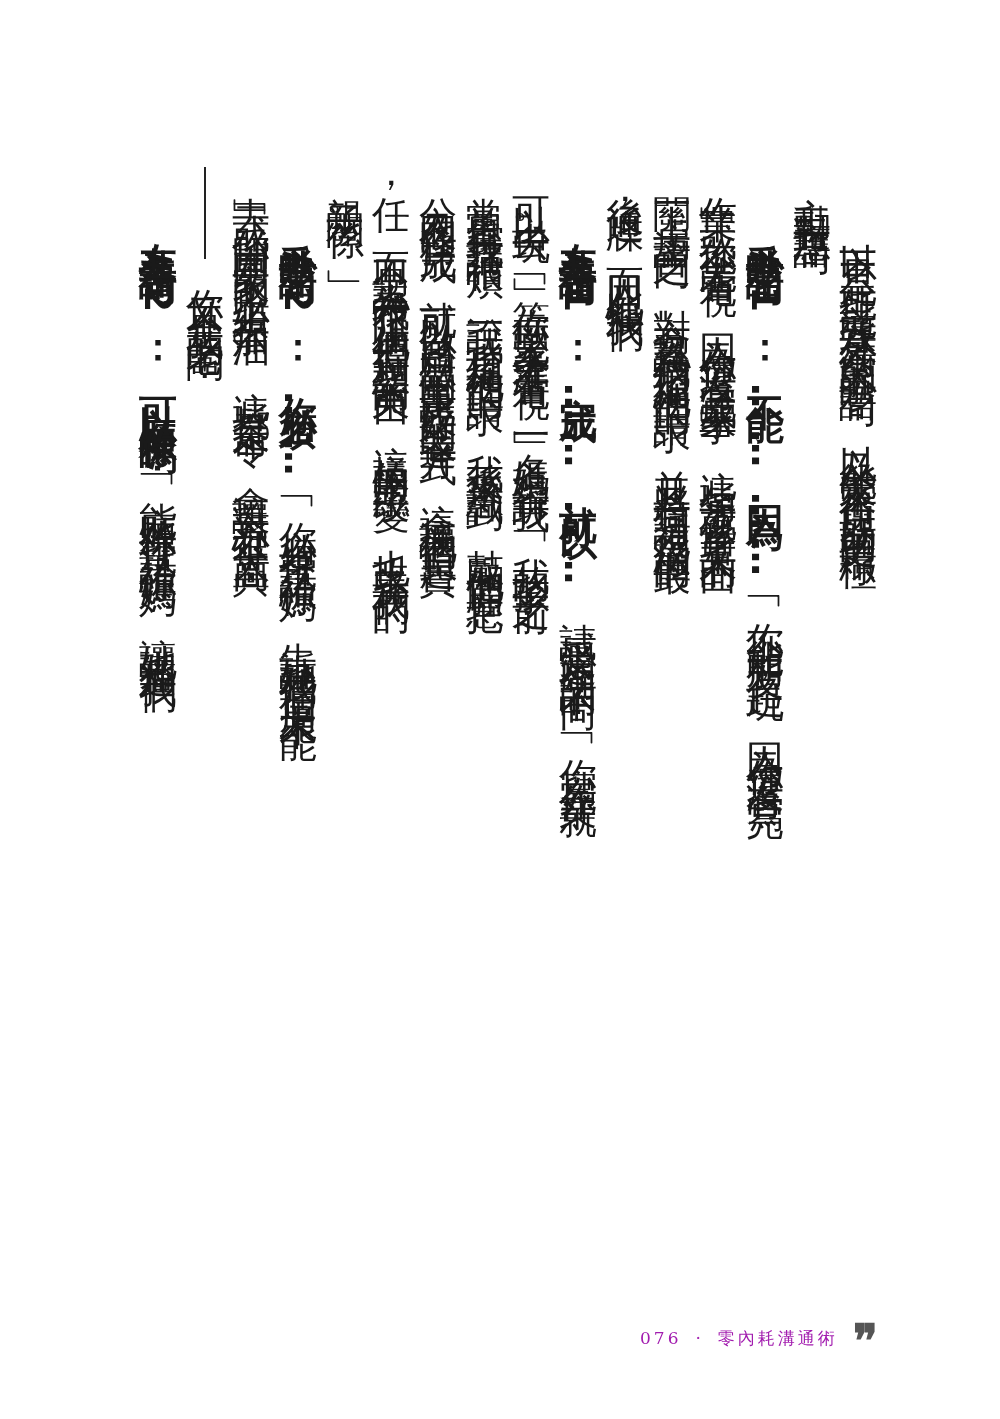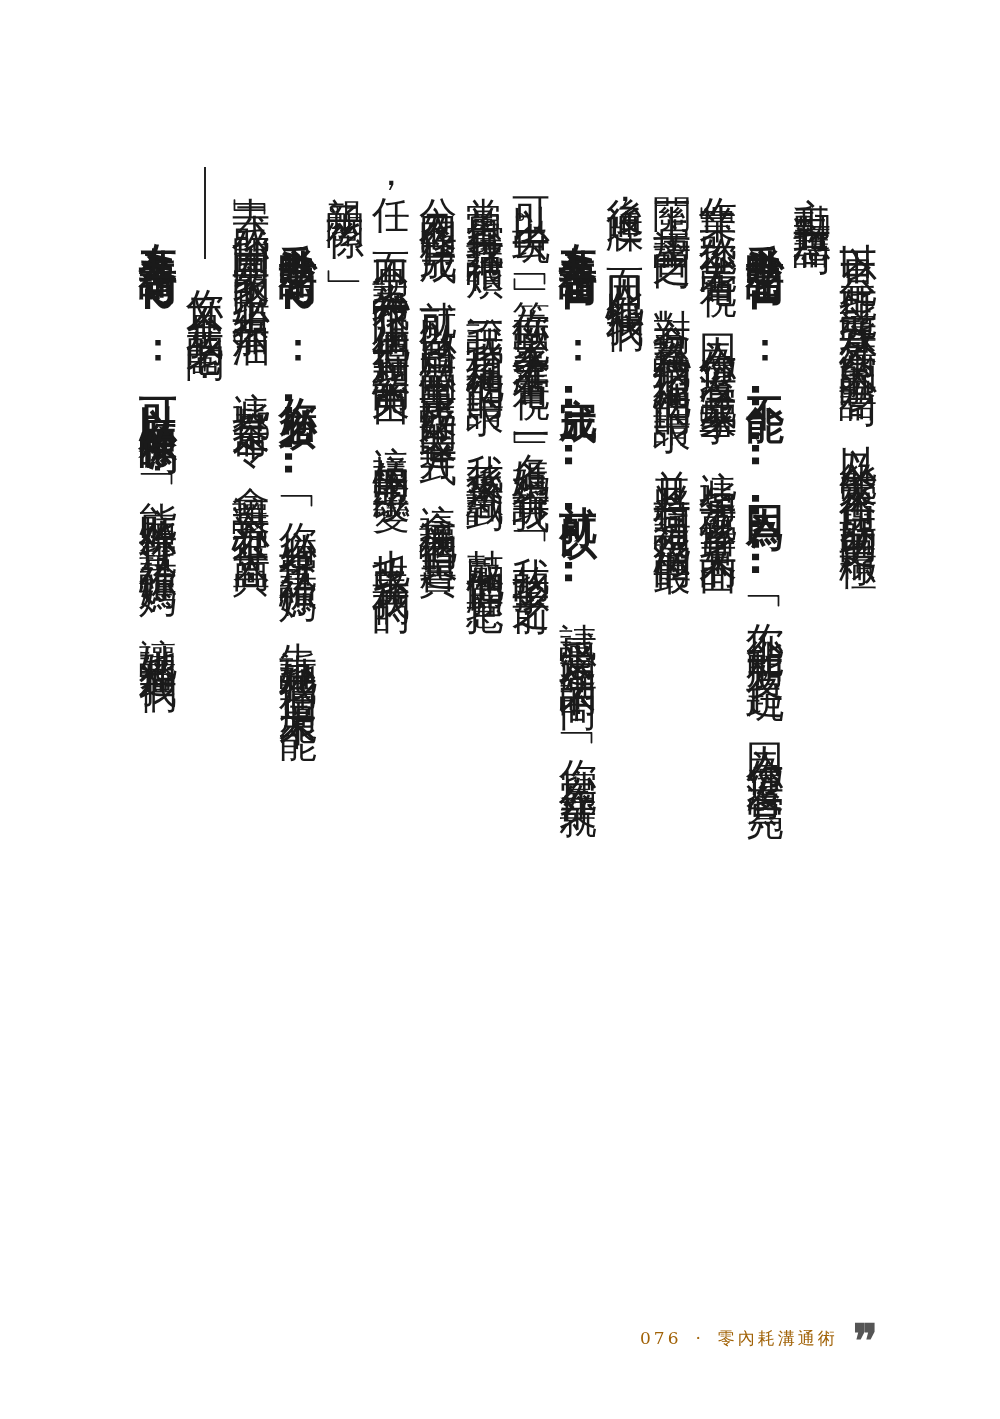--- a/index.html
+++ b/index.html
@@ -14,21 +14,21 @@
     line-height: 46px;
     letter-spacing: 8.2px;
     white-space: nowrap;
   }
   .dash {
     position: absolute; width: 2px; background: #222;
   }
   .footer {
     position: absolute; left: 640px; top: 1327px;
     font-family: "DejaVu Serif", "Liberation Serif", serif;
-    font-size: 17px; color: #a16207; letter-spacing: 3px;
+    font-size: 17px; color: #a21caf; letter-spacing: 3px;
   }
   .footer .sep { margin: 0 14px; }
   .quote-mark {
     position: absolute; left: 853px; top: 1318px;
     font-family: "DejaVu Serif", serif; font-weight: bold;
     font-size: 46px; color: #555; line-height: 46px;
   }
 </style>
 </head>
 <body>

